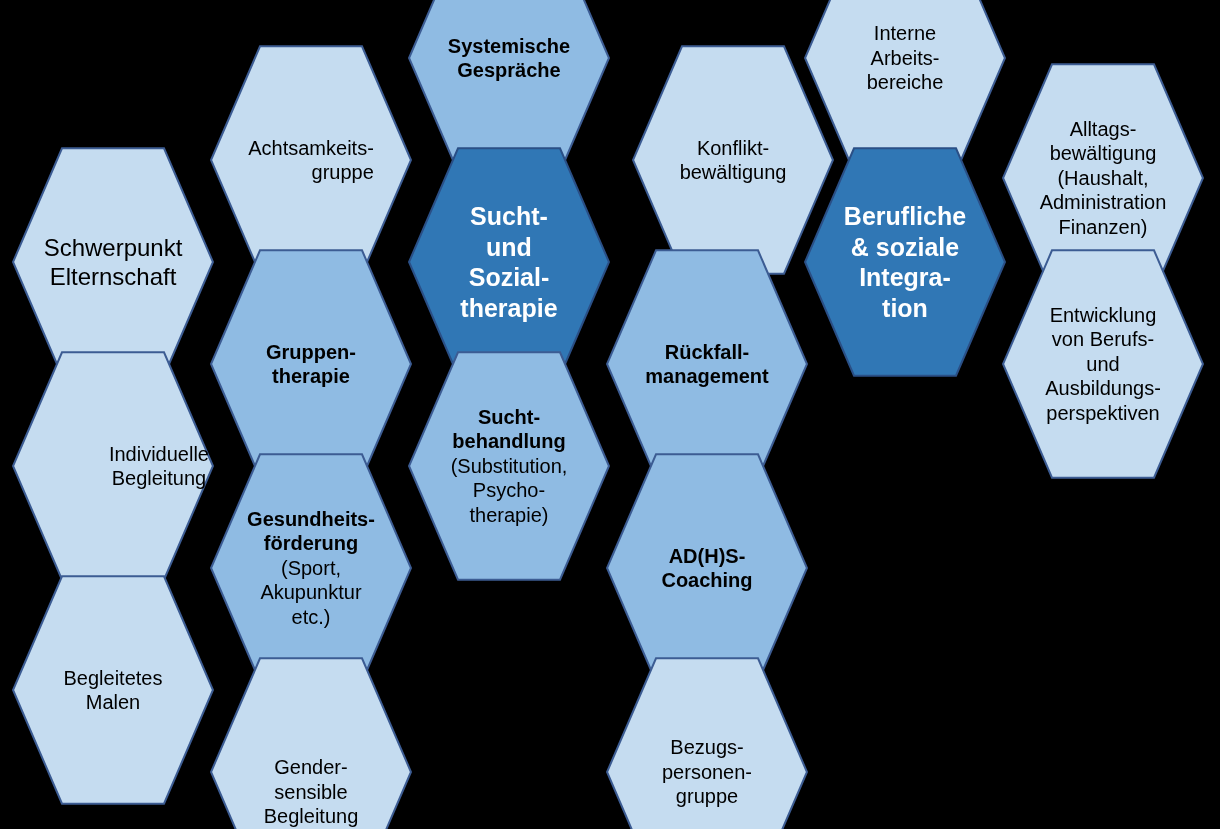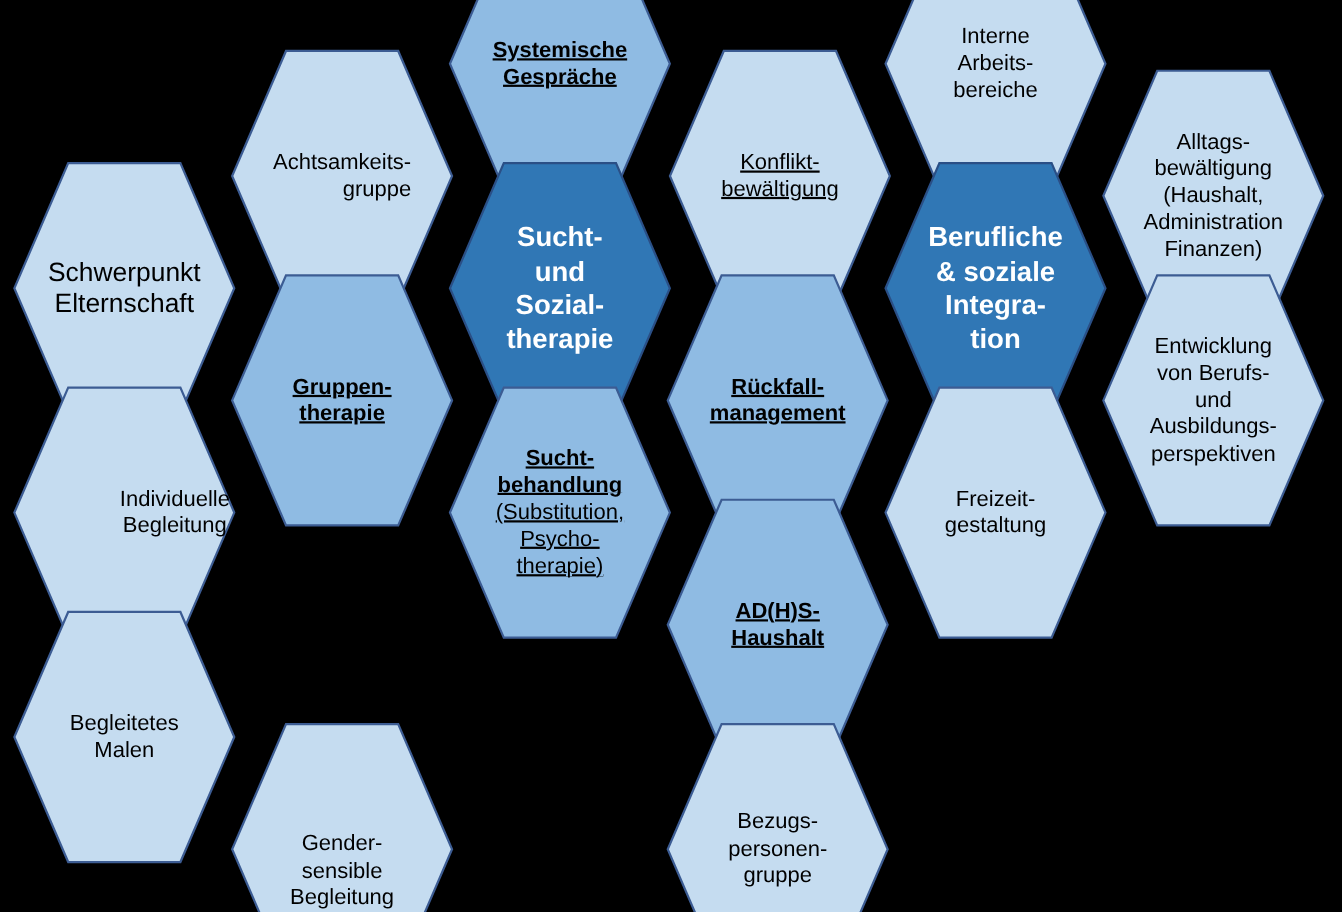--- a/index.html
+++ b/index.html
@@ -5,21 +5,21 @@
   html,body{margin:0;padding:0;background:#000;}
   body{width:1220px;height:829px;overflow:hidden;
        font-family:"Liberation Sans","DejaVu Sans",sans-serif;}
   #stage{position:relative;width:1220px;height:829px;background:#000;}
   .hex{position:absolute;display:flex;align-items:center;justify-content:center;
        text-align:center;box-sizing:border-box;}
   .hex svg{position:absolute;left:0;top:0;width:100%;height:100%;}
   .hex .lbl{position:relative;z-index:2;line-height:1.22;padding:0 6px;
             white-space:pre-line;}
   .t-light .lbl{color:#000;font-weight:400;}
-  .t-mid .lbl{color:#000;font-weight:700;text-decoration:underline;}
+  .t-mid .lbl{color:#000;font-weight:700;}
   .t-dark .lbl{color:#fff;font-weight:700;}
   .sub{font-weight:400;display:block;}
 </style>
 </head>
 <body>
 
 <div id="stage">
     <div class="hex t-light" style="left: 11px; top: 146px; width: 204px; height: 232px;">
       <svg viewBox="0 0 100 100" preserveAspectRatio="none">
         <polygon points="25,1 75,1 99,50 75,99 25,99 1,50" fill="#C5DCF0" stroke="#3C5C93" stroke-width="2" vector-effect="non-scaling-stroke"></polygon>
@@ -27,40 +27,49 @@
       <div class="lbl" style="font-size: 24px;">Schwerpunkt
 Elternschaft</div>
     </div>
     <div class="hex t-light" style="left: 11px; top: 350px; width: 204px; height: 232px; justify-content: flex-end;">
       <svg viewBox="0 0 100 100" preserveAspectRatio="none">
         <polygon points="25,1 75,1 99,50 75,99 25,99 1,50" fill="#C5DCF0" stroke="#3C5C93" stroke-width="2" vector-effect="non-scaling-stroke"></polygon>
       </svg>
       <div class="lbl" style="font-size: 20px;">Individuelle
 Begleitung</div>
     </div>
-    <div class="hex t-light" style="left: 11px; top: 554px; width: 204px; height: 232px;">
+    <div class="hex t-light" style="left: 11px; top: 574px; width: 204px; height: 232px;">
       <svg viewBox="0 0 100 100" preserveAspectRatio="none">
         <polygon points="25,1 75,1 99,50 75,99 25,99 1,50" fill="#C5DCF0" stroke="#3C5C93" stroke-width="2" vector-effect="non-scaling-stroke"></polygon>
       </svg>
       <div class="lbl" style="font-size: 20px;">Begleitetes
 Malen</div>
     </div>
     <div class="hex t-light" style="left: 209px; top: 44px; width: 204px; height: 232px; text-align: right;">
       <svg viewBox="0 0 100 100" preserveAspectRatio="none">
         <polygon points="25,1 75,1 99,50 75,99 25,99 1,50" fill="#C5DCF0" stroke="#3C5C93" stroke-width="2" vector-effect="non-scaling-stroke"></polygon>
       </svg>
       <div class="lbl" style="font-size: 20px;">Achtsamkeits-
 gruppe</div>
     </div>
     <div class="hex t-mid" style="left: 209px; top: 248px; width: 204px; height: 232px;">
       <svg viewBox="0 0 100 100" preserveAspectRatio="none">
         <polygon points="25,1 75,1 99,50 75,99 25,99 1,50" fill="#8FBBE3" stroke="#3C5C93" stroke-width="2" vector-effect="non-scaling-stroke"></polygon>
       </svg>
       <div class="lbl" style="font-size: 20px;">Gruppen-
 therapie</div>
+    </div>
+    <div class="hex t-mid" style="left: 209px; top: 452px; width: 204px; height: 232px;">
+      <svg viewBox="0 0 100 100" preserveAspectRatio="none">
+        <polygon points="25,1 75,1 99,50 75,99 25,99 1,50" fill="#8FBBE3" stroke="#3C5C93" stroke-width="2" vector-effect="non-scaling-stroke"></polygon>
+      </svg>
+      <div class="lbl" style="font-size: 20px;"><span>Gesundheits-
+förderung</span><span class="sub">(Sport,
+Akupunktur
+etc.)</span></div>
     </div>
     <div class="hex t-light" style="left: 209px; top: 656px; width: 204px; height: 232px;">
       <svg viewBox="0 0 100 100" preserveAspectRatio="none">
         <polygon points="25,1 75,1 99,50 75,99 25,99 1,50" fill="#C5DCF0" stroke="#3C5C93" stroke-width="2" vector-effect="non-scaling-stroke"></polygon>
       </svg>
       <div class="lbl" style="font-size: 20px; margin-top: 40px;">Gender-
 sensible
 Begleitung</div>
     </div>
     <div class="hex t-mid" style="left: 407px; top: -58px; width: 204px; height: 232px;">
@@ -81,40 +90,40 @@
     </div>
     <div class="hex t-mid" style="left: 407px; top: 350px; width: 204px; height: 232px;">
       <svg viewBox="0 0 100 100" preserveAspectRatio="none">
         <polygon points="25,1 75,1 99,50 75,99 25,99 1,50" fill="#8FBBE3" stroke="#3C5C93" stroke-width="2" vector-effect="non-scaling-stroke"></polygon>
       </svg>
       <div class="lbl" style="font-size: 20px;"><span>Sucht-
 behandlung</span><span class="sub">(Substitution,
 Psycho-
 therapie)</span></div>
     </div>
-    <div class="hex t-light" style="left: 607px; top: 44px; width: 204px; height: 232px; text-decoration: underline;">
+    <div class="hex t-light" style="left: 631px; top: 44px; width: 204px; height: 232px;">
       <svg viewBox="0 0 100 100" preserveAspectRatio="none">
         <polygon points="25,1 75,1 99,50 75,99 25,99 1,50" fill="#C5DCF0" stroke="#3C5C93" stroke-width="2" vector-effect="non-scaling-stroke"></polygon>
       </svg>
       <div class="lbl" style="font-size: 20px;">Konflikt-
 bewältigung</div>
     </div>
     <div class="hex t-mid" style="left: 605px; top: 248px; width: 204px; height: 232px;">
       <svg viewBox="0 0 100 100" preserveAspectRatio="none">
         <polygon points="25,1 75,1 99,50 75,99 25,99 1,50" fill="#8FBBE3" stroke="#3C5C93" stroke-width="2" vector-effect="non-scaling-stroke"></polygon>
       </svg>
       <div class="lbl" style="font-size: 20px;">Rückfall-
 management</div>
     </div>
     <div class="hex t-mid" style="left: 605px; top: 452px; width: 204px; height: 232px;">
       <svg viewBox="0 0 100 100" preserveAspectRatio="none">
         <polygon points="25,1 75,1 99,50 75,99 25,99 1,50" fill="#8FBBE3" stroke="#3C5C93" stroke-width="2" vector-effect="non-scaling-stroke"></polygon>
       </svg>
       <div class="lbl" style="font-size: 20px;">AD(H)S-
-Haushalt</div>
+Coaching</div>
     </div>
     <div class="hex t-light" style="left: 605px; top: 656px; width: 204px; height: 232px;">
       <svg viewBox="0 0 100 100" preserveAspectRatio="none">
         <polygon points="25,1 75,1 99,50 75,99 25,99 1,50" fill="#C5DCF0" stroke="#3C5C93" stroke-width="2" vector-effect="non-scaling-stroke"></polygon>
       </svg>
       <div class="lbl" style="font-size: 20px;">Bezugs-
 personen-
 gruppe</div>
     </div>
     <div class="hex t-light" style="left: 803px; top: -58px; width: 204px; height: 232px;">
@@ -127,27 +136,20 @@
     </div>
     <div class="hex t-dark" style="left: 803px; top: 146px; width: 204px; height: 232px;">
       <svg viewBox="0 0 100 100" preserveAspectRatio="none">
         <polygon points="25,1 75,1 99,50 75,99 25,99 1,50" fill="#3077B5" stroke="#2A4F86" stroke-width="2" vector-effect="non-scaling-stroke"></polygon>
       </svg>
       <div class="lbl" style="font-size: 25px;">Berufliche
 &amp; soziale
 Integra-
 tion</div>
     </div>
-    <div class="hex t-light" style="left: 803px; top: 350px; width: 204px; height: 232px;">
-      <svg viewBox="0 0 100 100" preserveAspectRatio="none">
-        <polygon points="25,1 75,1 99,50 75,99 25,99 1,50" fill="#C5DCF0" stroke="#3C5C93" stroke-width="2" vector-effect="non-scaling-stroke"></polygon>
-      </svg>
-      <div class="lbl" style="font-size: 20px;">Freizeit-
-gestaltung</div>
-    </div>
     <div class="hex t-light" style="left: 1001px; top: 62px; width: 204px; height: 232px;">
       <svg viewBox="0 0 100 100" preserveAspectRatio="none">
         <polygon points="25,1 75,1 99,50 75,99 25,99 1,50" fill="#C5DCF0" stroke="#3C5C93" stroke-width="2" vector-effect="non-scaling-stroke"></polygon>
       </svg>
       <div class="lbl" style="font-size: 20px;">Alltags-
 bewältigung
 (Haushalt,
 Administration
 Finanzen)</div>
     </div>

